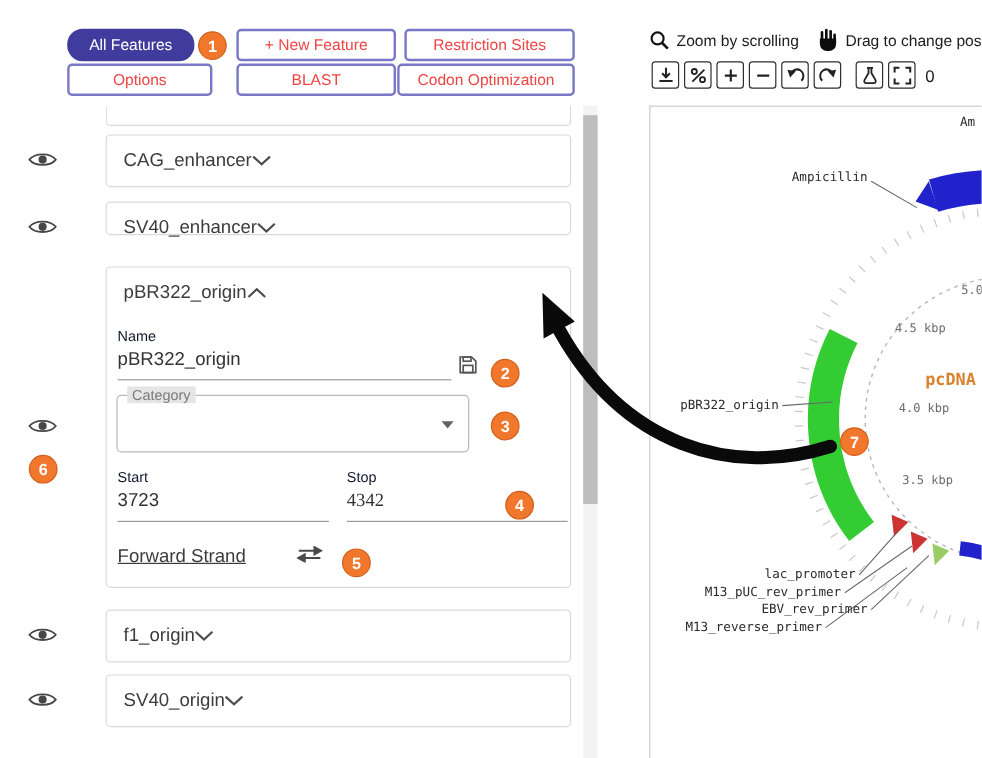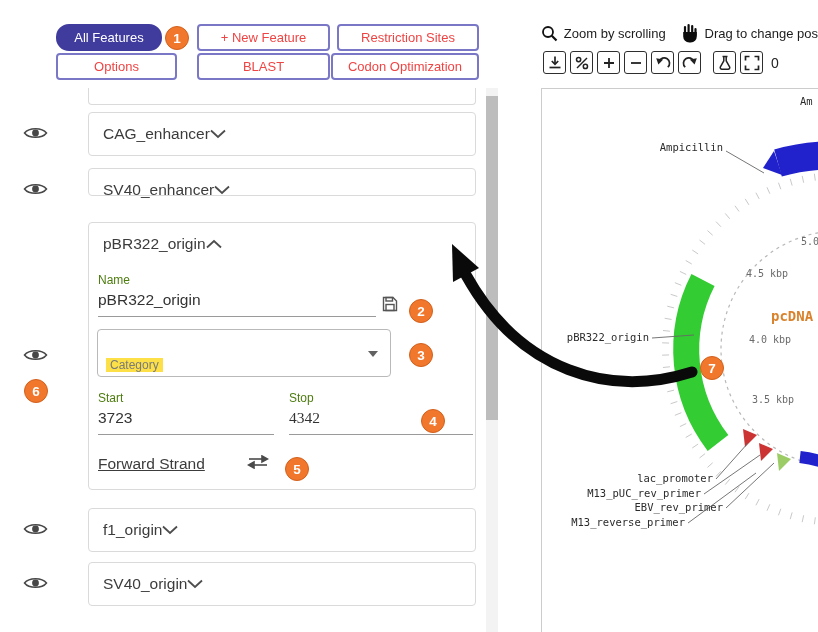--- a/index.html
+++ b/index.html
@@ -20,33 +20,33 @@
     position:absolute;left:88px;width:388px;box-sizing:border-box;background:#fff;
     border:1px solid #dadada;border-radius:4px;
   }
   .card.partial{border-top:none;border-radius:0 0 4px 4px;}
   .card-header{
     height:42px;display:flex;align-items:center;justify-content:flex-start;
     padding:0 14px;cursor:pointer;
   }
   .card-title{font-size:15.5px;color:#3c3c3c;}
   .chev{flex:0 0 auto;}
-  .field-label{position:absolute;font-size:12px;color:#4d7c0f;}
+  .field-label{position:absolute;font-size:12px;color:#0f172a;}
   .mat-input{
     position:absolute;font-family:"Liberation Sans",sans-serif;font-size:15.5px;color:#333;
     border:none;border-bottom:1px solid #9a9a9a;outline:none;background:transparent;
     padding:2px 0 7px 0;
   }
   .select-box{
     position:absolute;box-sizing:border-box;border:1px solid #b9b9b9;border-radius:4px;
     background:#fff;cursor:pointer;
   }
   .select-label{
-    position:absolute;top:-8px;left:8px;background:#fde047;padding:0 4px;
-    font-size:12px;color:#7a7a7a;margin-top:36px;
+    position:absolute;top:-8px;left:8px;background:#e5e5e5;padding:0 4px;
+    font-size:12px;color:#7a7a7a;
   }
   .select-value{position:absolute;left:12px;top:14px;font-size:15.5px;color:#333;}
   .caret{
     position:absolute;right:12px;top:21px;width:0;height:0;
     border-left:5px solid transparent;border-right:5px solid transparent;
     border-top:6px solid #616161;
   }
   .strand-label{position:absolute;font-size:15.5px;color:#3c3c3c;}
   .eye{position:absolute;left:23px;width:25px;height:16px;cursor:pointer;}
   

